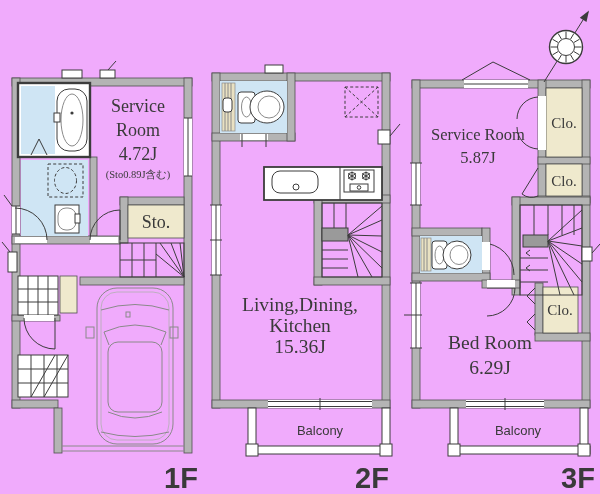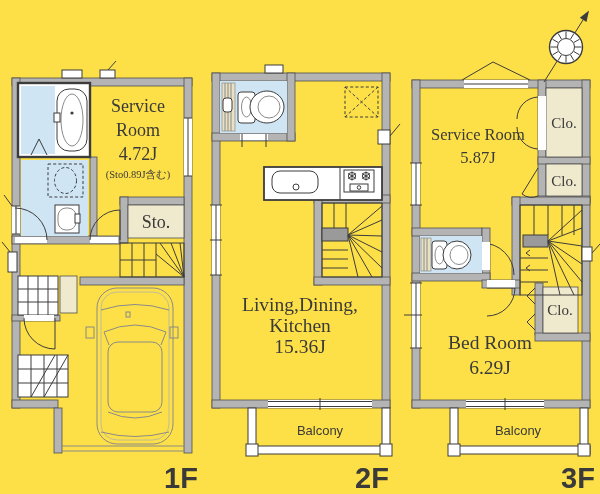--- a/index.html
+++ b/index.html
@@ -1,16 +1,16 @@
 <!DOCTYPE html>
 <html><head>
 <meta charset="utf-8">
 <style>
   html,body{margin:0;padding:0;background:#fff;}
-  .stage{width:600px;height:494px;position:relative;background:#fde047;overflow:hidden;}
+  .stage{width:600px;height:494px;position:relative;background:#f0abfc;overflow:hidden;}
   svg{display:block;}
   .wall{fill:#b4b4b4;stroke:#4f4f4f;stroke-width:.8;}
   .dk{stroke:#3c3c3c;fill:none;stroke-width:1;}
   .dkw{stroke:#3c3c3c;fill:#fff;stroke-width:1;}
   .dkw2{stroke:#3c3c3c;fill:#fff;stroke-width:1.8;}
   .thin{stroke:#8a8a8a;fill:none;stroke-width:1;}
   .thin2{stroke:#b0b0b0;fill:none;stroke-width:.8;}
   .dash{stroke-dasharray:3,2.2;}
   text{fill:#3a3a3a;}
   .serif{font-family:"Liberation Serif",serif;}

